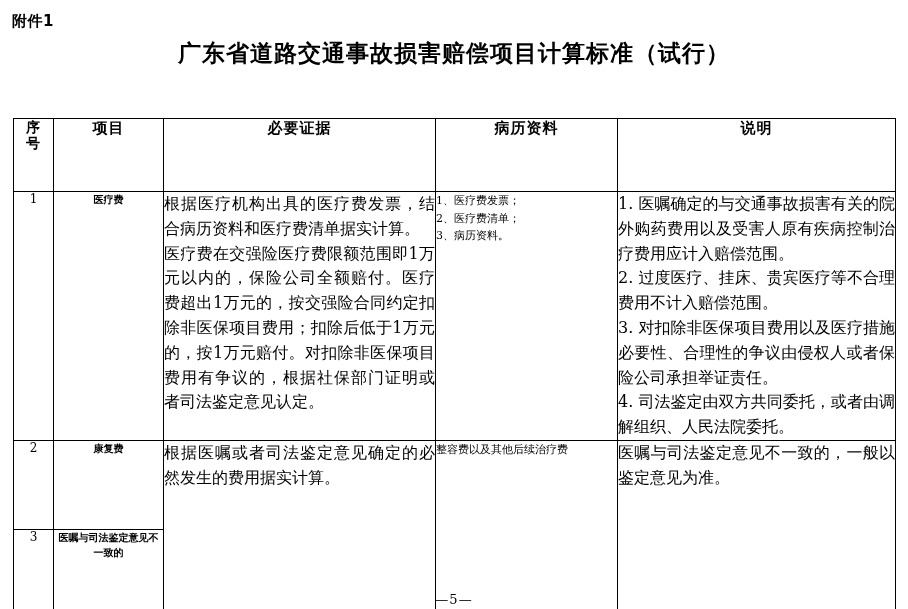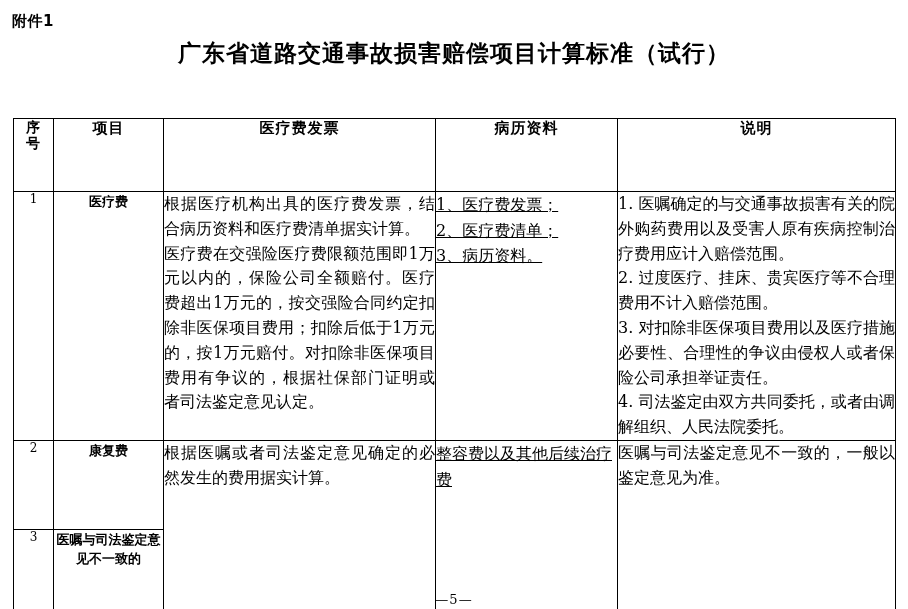--- a/index.html
+++ b/index.html
@@ -75,41 +75,40 @@
   }
   .cell-seq {
     text-align: center;
     vertical-align: middle;
     font-size: 12px;
     font-family: "DejaVu Serif", "Liberation Serif", serif;
   }
   .cell-item {
     text-align: center;
     vertical-align: middle;
-    font-size: 13px;
+    font-size: 10px;
     font-weight: bold;
     font-family: "DejaVu Serif", "Liberation Serif", serif;
     line-height: 1.5;
     padding: 0 4px;
   }
   .cell-text {
     font-size: 16px;
     line-height: 1.55;
     padding: 8px 7px 8px 7px;
     font-family: "DejaVu Serif", "Liberation Serif", serif;
     text-align: justify;
     white-space: pre-wrap;
   }
   .cell-evidence {
-    font-size: 16px;
+    font-size: 11px;
     line-height: 1.6;
     font-family: "DejaVu Serif", "Liberation Serif", serif;
     padding: 8px 10px;
     white-space: pre-wrap;
-    text-decoration: underline;
   }
   .evidence-centered {
     vertical-align: middle;
     text-align: left;
     padding-left: 38px;
   }
   .row-1 td { height: 212px; }
   .row-2 td { height: 88px; }
   .row-3 td { height: 92px; }
   .page-number {
@@ -139,21 +138,21 @@
       <col class="col-item">
       <col class="col-method">
       <col class="col-evidence">
       <col class="col-note">
     </colgroup>
     <thead>
       <tr>
         <th class="seq-head">序
 号</th>
         <th>项目</th>
-        <th>医疗费发票</th>
+        <th>必要证据</th>
         <th>病历资料</th>
         <th>说明</th>
       </tr>
     </thead>
     <tbody>
       <tr class="row-1">
         <td class="cell-seq">1</td>
         <td class="cell-item">医疗费</td>
         <td class="cell-text mid-pad">根据医疗机构出具的医疗费发票，结合病历资料和医疗费清单据实计算。
 医疗费在交强险医疗费限额范围即1万元以内的，保险公司全额赔付。医疗费超出1万元的，按交强险合同约定扣除非医保项目费用；扣除后低于1万元的，按1万元赔付。对扣除非医保项目费用有争议的，根据社保部门证明或者司法鉴定意见认定。</td>

